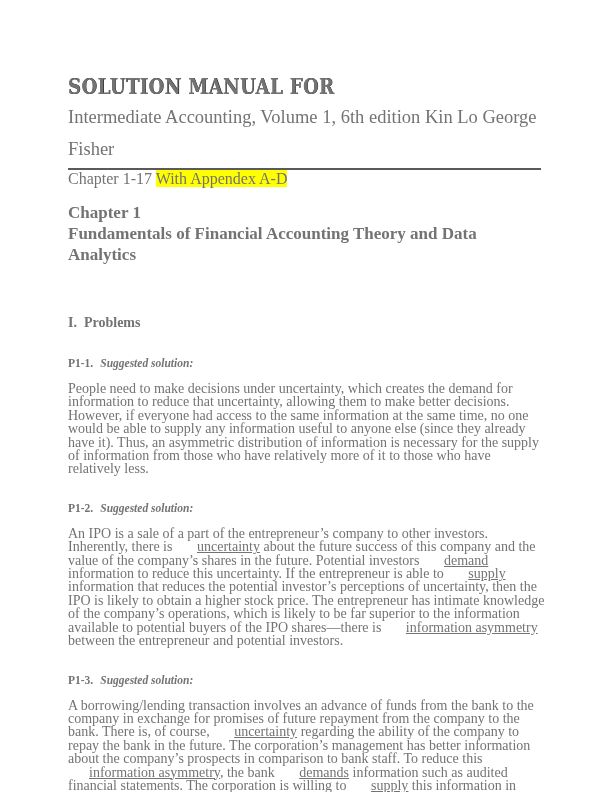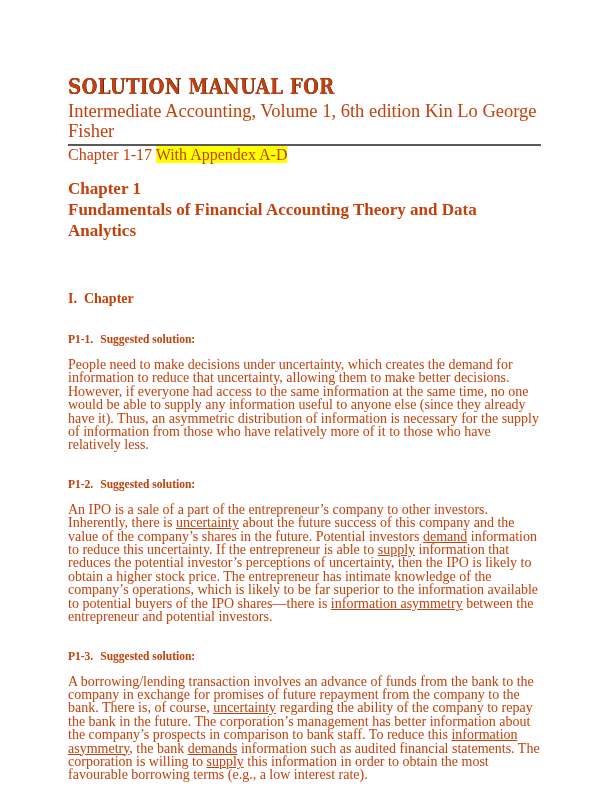--- a/index.html
+++ b/index.html
@@ -7,21 +7,21 @@
     padding: 0;
     background: #ffffff;
   }
   .page {
     position: relative;
     width: 612px;
     height: 792px;
     background: #ffffff;
     overflow: hidden;
     font-family: "Liberation Serif", serif;
-    color: #c2410c;
+    color: #737373;
     box-sizing: border-box;
     padding: 76px 67px 0 68px;
   }
   .content {
     width: 477px;
   }
   
   .manual-title {
     font-family: "DejaVu Serif", serif;
     font-weight: bold;
@@ -30,21 +30,21 @@
     letter-spacing: 0.5px;
     display: inline-block;
     transform: scaleX(0.82);
     transform-origin: left center;
     white-space: nowrap;
     text-shadow: 0.4px 0 0 #000;
     margin: 0;
   }
   .book-subtitle {
     font-size: 18.5px;
-    line-height: 20px;
+    line-height: 32px;
     font-weight: normal;
     margin: 3px 0 0 0;
   }
   .header-rule {
     border: none;
     border-top: 2px solid #5a5a5a;
     width: 473px;
     margin: 3px 0 0 0;
   }
   .chapter-range {
@@ -77,50 +77,52 @@
     font-size: 11.5px;
     font-weight: bold;
     margin: 26px 0 0 0;
   }
   .problem-heading .problem-label {
     font-style: normal;
     margin-right: 7px;
     margin-top: 18px;
   }
   .problem-heading .problem-title {
+    font-style: italic;
   }
   .problem-paragraph {
     font-size: 14px;
     line-height: 13.4px;
     margin: 13px 0 0 0;
     text-align: left;
   }
   .problem-paragraph .u {
     text-decoration: underline;
+    margin-left: 21px;
   }
 </style>
 </head>
 <body>
 
 <div class="page">
   <div class="content">
 
     <div>
       <h1 class="manual-title">SOLUTION MANUAL FOR</h1>
       <h2 class="book-subtitle">Intermediate Accounting, Volume 1, 6th edition Kin Lo George Fisher</h2>
       <hr class="header-rule">
       <div class="chapter-range"><span>Chapter 1-17 </span><span class="hl" style="background: rgb(255, 255, 0);">With Appendex A-D</span></div>
     </div>
 
     <h2 class="chapter-heading">
       <span>Chapter 1</span><br>
       <span>Fundamentals of Financial Accounting Theory and Data Analytics</span>
     </h2>
 
-    <h3 class="section-heading">I.  Chapter</h3>
+    <h3 class="section-heading">I.  Problems</h3>
 
     <section class="problem-block">
       <p class="problem-heading">
         <span class="problem-label">P1-1.</span><span class="problem-title">Suggested solution:</span>
       </p>
       <p class="problem-paragraph"><span>People need to make decisions under uncertainty, which creates the demand for information to reduce that uncertainty, allowing them to make better decisions. However, if everyone had access to the same information at the same time, no one would be able to supply any information useful to anyone else (since they already have it). Thus, an asymmetric distribution of information is necessary for the supply of information from those who have relatively more of it to those who have relatively less.</span></p>
     </section>
 
     <section class="problem-block">
       <p class="problem-heading">

